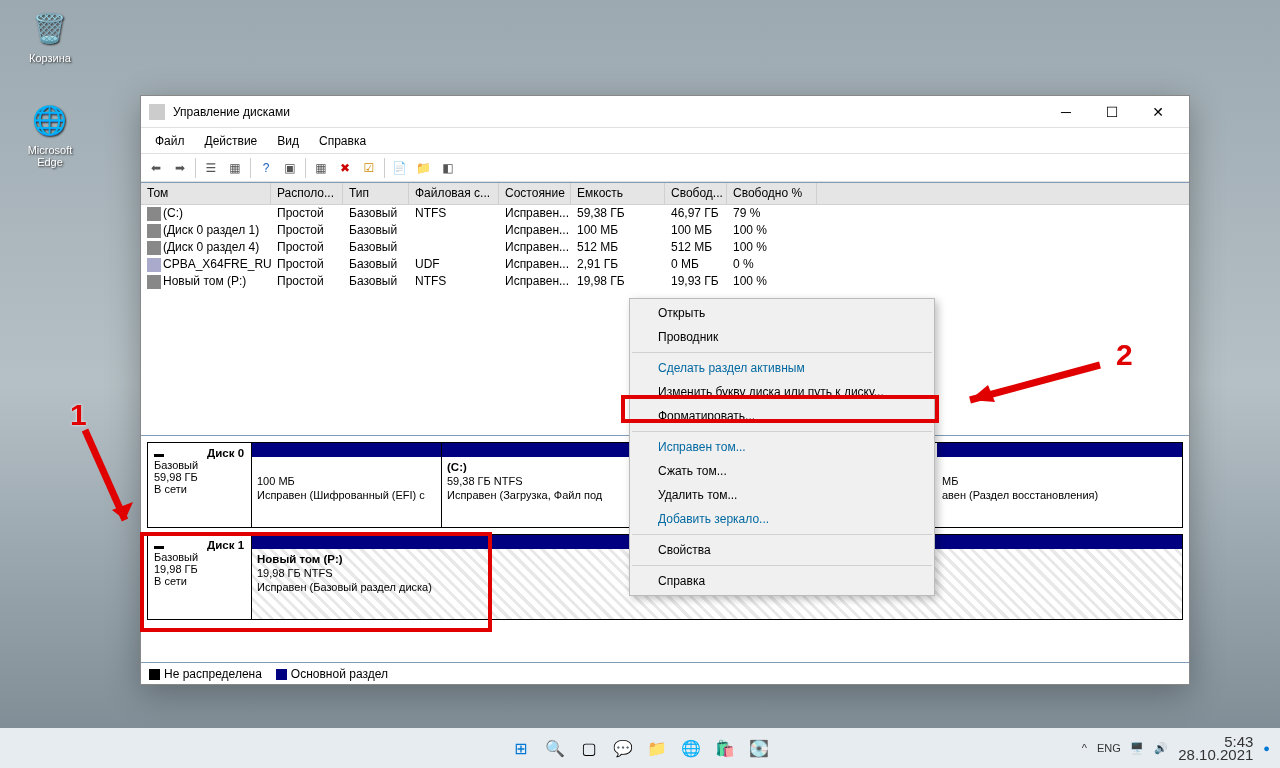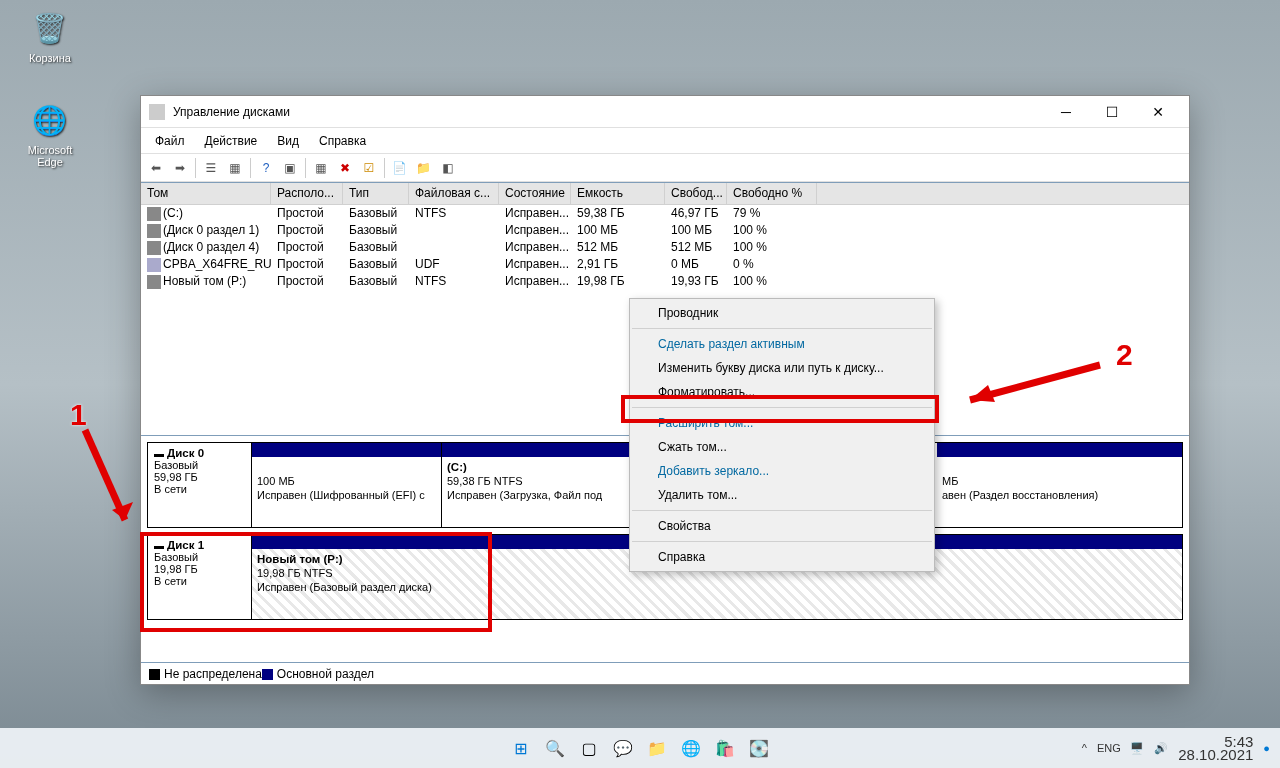--- a/index.html
+++ b/index.html
@@ -32,31 +32,31 @@
 .vol-rows { background: #fff; height: 230px; }
 .vol-row { display: flex; font-size: 12px; height: 17px; }
 .vol-row div { padding: 1px 6px; white-space: nowrap; overflow: hidden; }
 .vol-row .vico { width: 14px; height: 14px; margin-right: 2px; display: inline-block; vertical-align: middle; background: #888; }
 .c0 { width: 130px; } .c1 { width: 72px; } .c2 { width: 66px; } .c3 { width: 90px; } .c4 { width: 72px; } .c5 { width: 94px; } .c6 { width: 62px; } .c7 { width: 90px; }
 
 
 .disk-area { border-top: 1px solid #7f9db9; flex: 1; background: #fff; overflow: hidden; }
 .disk-row { display: flex; border: 1px solid #000; margin: 6px; height: 86px; }
 .disk-label { width: 104px; border-right: 1px solid #000; padding: 4px 6px; font-size: 11px; }
-.disk-label b { font-size: 11.5px; }
+.disk-label b { font-size: 11.5px; margin-left: 40px; }
 .disk-parts { flex: 1; display: flex; }
 .part { border-right: 1px solid #000; position: relative; }
 .part:last-child { border-right: none; }
 .part-hdr { height: 14px; background: #000080; }
 .part-body { padding: 3px 5px; font-size: 11px; line-height: 14px; }
 .part-body b { font-size: 11.5px; }
 .part.hatched { background: repeating-linear-gradient(45deg, #fff, #fff 5px, #e8e8e8 5px, #e8e8e8 8px); }
 
 
-.legend { height: 22px; border-top: 1px solid #7f9db9; display: flex; align-items: center; padding: 0 8px; font-size: 12px; }
+.legend { height: 22px; border-top: 1px solid #7f9db9; display: flex; align-items: center; padding: 0 8px; gap: 14px; font-size: 12px; }
 .legend .sw { width: 11px; height: 11px; display: inline-block; margin-right: 4px; vertical-align: middle; }
 
 
 .ctx-menu { position: absolute; left: 629px; top: 298px; width: 306px; background: #f0f0f0; border: 1px solid #bbb; box-shadow: 3px 3px 8px rgba(0,0,0,0.25); font-size: 12px; padding: 2px 0; }
 .ctx-item { padding: 5px 28px; }
 .ctx-item.disabled { color: #0369a1; }
 .ctx-sep { height: 1px; background: #d0d0d0; margin: 3px 2px; }
 
 
 .anno-box { position: absolute; border: 4px solid #e00000; pointer-events: none; }
@@ -219,30 +219,31 @@
     </div>
   </div>
 
   <div class="legend">
     <span><span class="sw" style="background:#000;"></span><span>Не распределена</span></span>
     <span><span class="sw" style="background:#000080;"></span><span>Основной раздел</span></span>
   </div>
 </div>
 
 <div class="ctx-menu">
+  <div class="ctx-item">Открыть</div>
   <div class="ctx-item">Проводник</div>
   <div class="ctx-sep"></div>
   <div class="ctx-item disabled">Сделать раздел активным</div>
   <div class="ctx-item">Изменить букву диска или путь к диску...</div>
   <div class="ctx-item">Форматировать...</div>
   <div class="ctx-sep"></div>
-  <div class="ctx-item disabled">Расширить том...</div>
+  <div class="ctx-item disabled">Исправен том...</div>
   <div class="ctx-item">Сжать том...</div>
+  <div class="ctx-item">Удалить том...</div>
   <div class="ctx-item disabled">Добавить зеркало...</div>
-  <div class="ctx-item">Удалить том...</div>
   <div class="ctx-sep"></div>
   <div class="ctx-item">Свойства</div>
   <div class="ctx-sep"></div>
   <div class="ctx-item">Справка</div>
 </div>
 
 <div class="anno-box" style="left:140px; top:532px; width:352px; height:100px;"></div>
 <div class="anno-box" style="left:621px; top:395px; width:318px; height:28px;"></div>
 <div class="anno-num" style="left:70px; top:398px;">1</div>
 <div class="anno-num" style="left:1116px; top:338px;">2</div>

